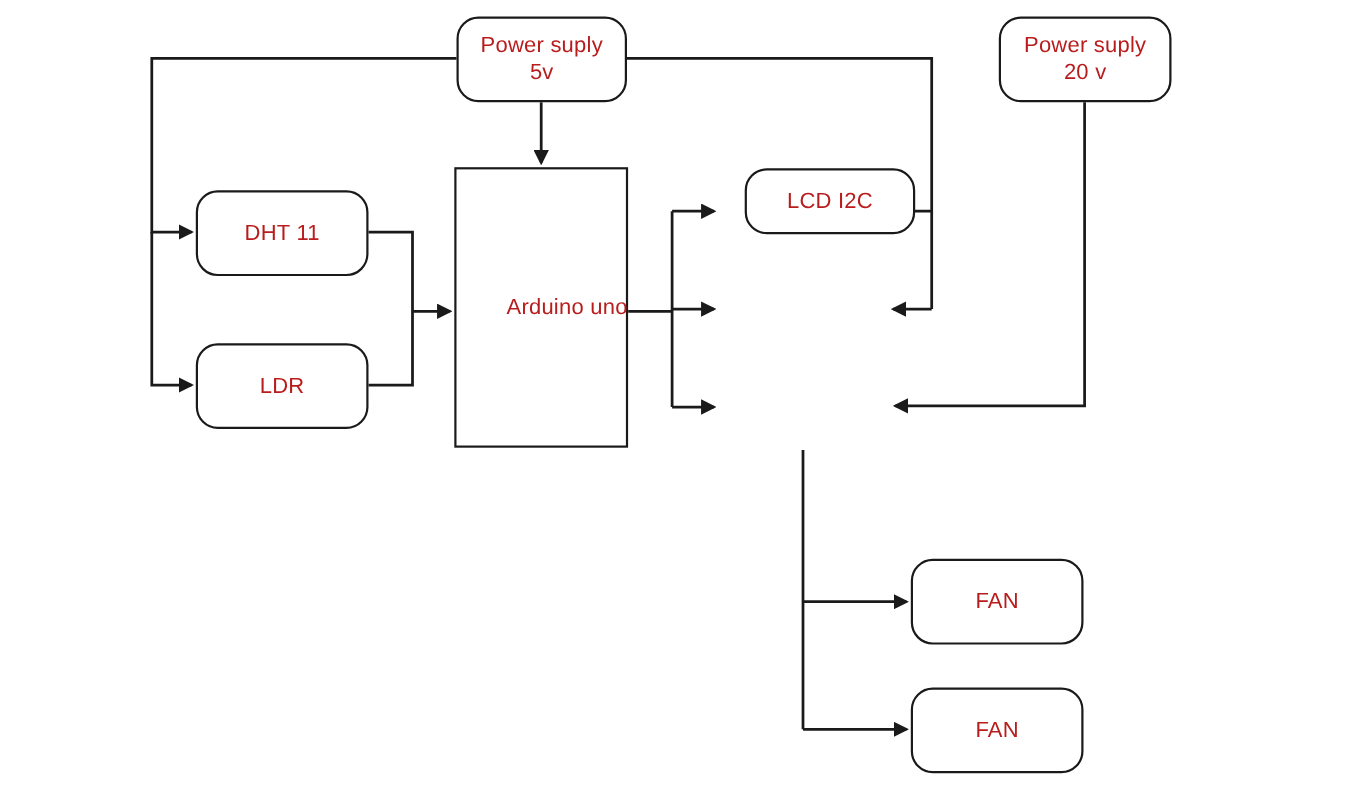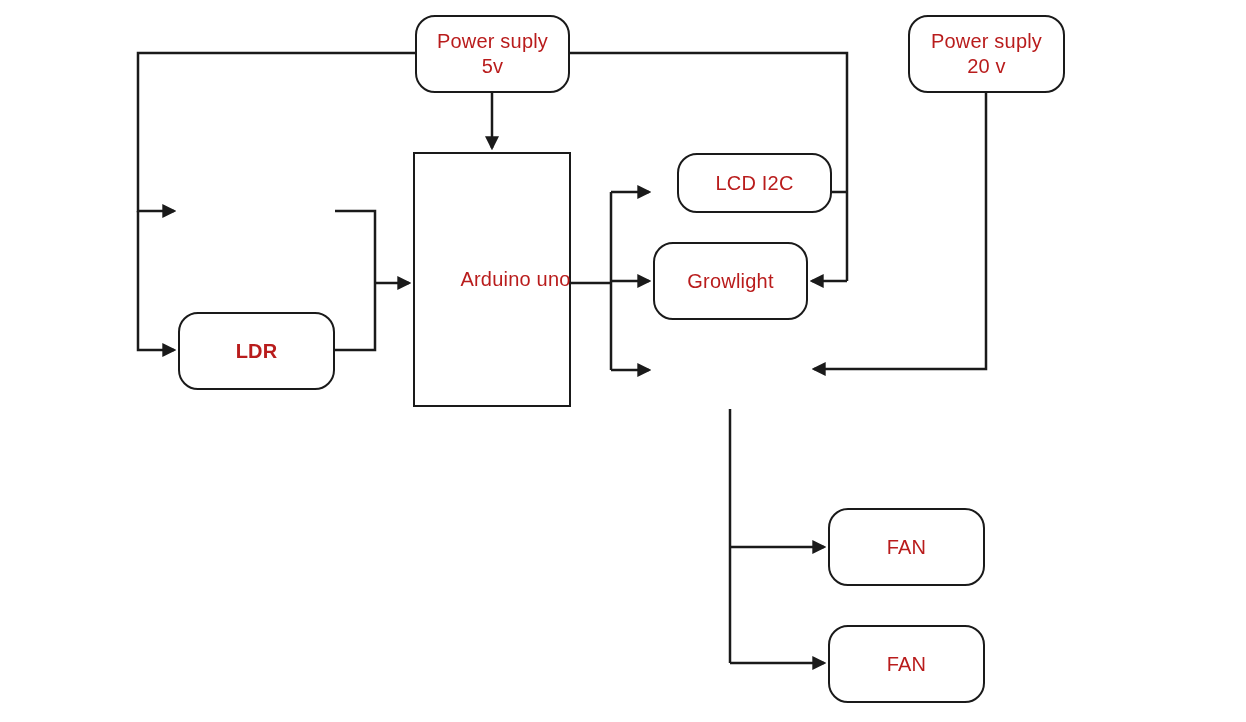--- a/index.html
+++ b/index.html
@@ -42,21 +42,21 @@
     border-radius: 0;
   }
   .node span {
     display: block;
     white-space: nowrap;
   }
   
   #n-power5v   { left: 415px; top: 15px;  width: 155px; height: 78px; }
   #n-power12v  { left: 908px; top: 15px;  width: 157px; height: 78px; }
   #n-dht11     { left: 178px; top: 173px; width: 157px; height: 78px; }
-  #n-ldr       { left: 178px; top: 312px; width: 157px; height: 78px; font-weight: bold; }
+  #n-ldr       { left: 178px; top: 312px; width: 157px; height: 78px; }
   #n-arduino   { left: 413px; top: 152px; width: 158px; height: 255px; padding-left: 47px; }
   #n-lcd       { left: 653px; top: 153px; width: 155px; height: 60px; margin-left: 24px; }
   #n-growlight { left: 653px; top: 242px; width: 155px; height: 78px; }
   #n-relay     { left: 653px; top: 331px; width: 155px; height: 78px; }
   #n-fan1      { left: 828px; top: 508px; width: 157px; height: 78px; }
   #n-fan2      { left: 828px; top: 625px; width: 157px; height: 78px; }
 </style>
 </head>
 <body>
 
@@ -107,36 +107,36 @@
   <div class="node" id="n-power5v">
     <span>Power suply</span>
     <span>5v</span>
   </div>
 
   <div class="node" id="n-power12v">
     <span>Power suply</span>
     <span>20 v</span>
   </div>
 
+  <div class="node" id="n-dht11">
+    <span>DHT 11</span>
+  </div>
 
   <div class="node" id="n-ldr">
     <span>LDR</span>
   </div>
 
   <div class="node square" id="n-arduino">
     <span>Arduino uno</span>
   </div>
 
   <div class="node" id="n-lcd">
     <span>LCD I2C</span>
   </div>
 
-  <div class="node" id="n-growlight">
-    <span>Growlight</span>
-  </div>
 
 
   <div class="node" id="n-fan1">
     <span>FAN</span>
   </div>
 
   <div class="node" id="n-fan2">
     <span>FAN</span>
   </div>
 

